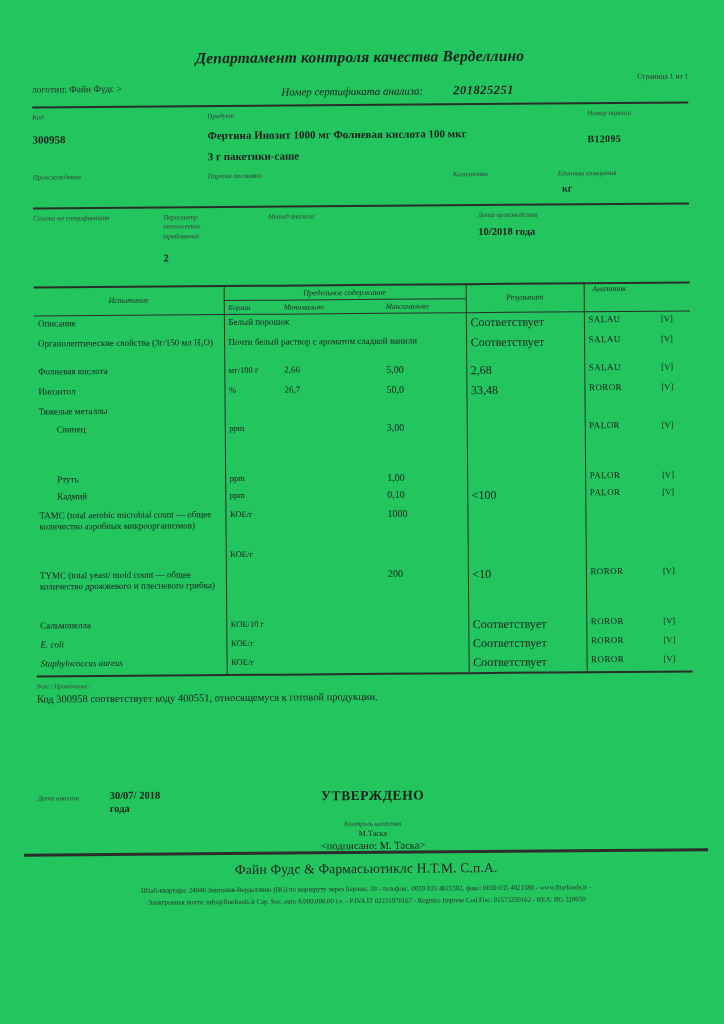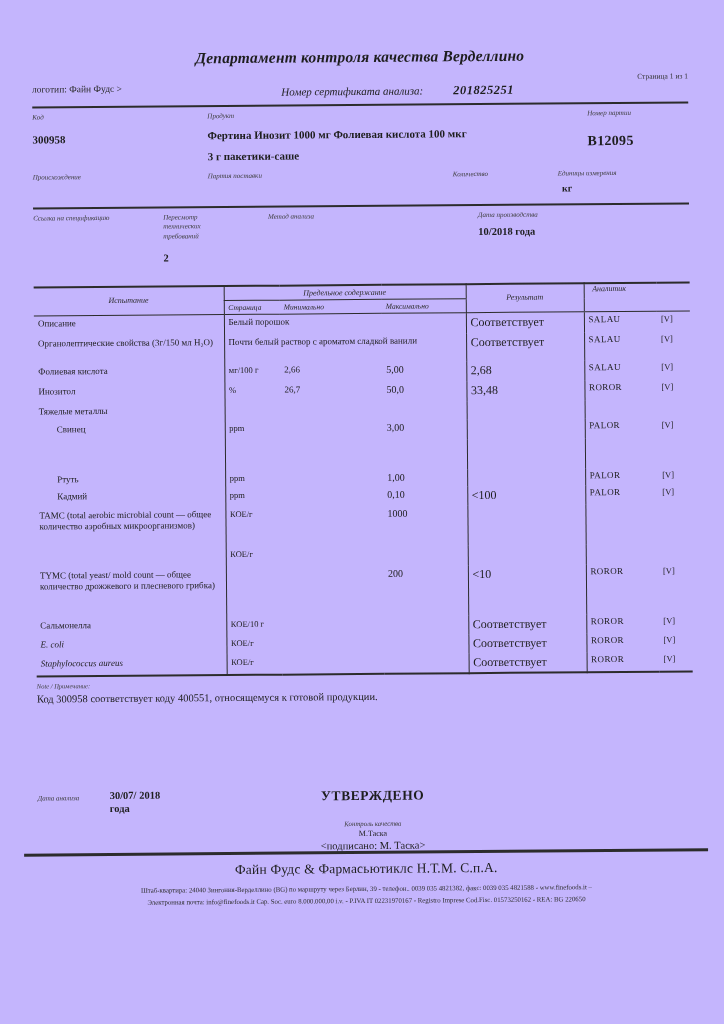--- a/index.html
+++ b/index.html
@@ -1,39 +1,39 @@
 <!DOCTYPE html>
 <html><head>
 <meta charset="utf-8">
 <style>
   * { margin:0; padding:0; box-sizing:border-box; }
   html,body { width:724px; height:1024px; background:#ffffff; }
   body { font-family:"Liberation Serif","DejaVu Serif",serif; color:#1e1e1e; overflow:hidden; }
-  .sheet { position:relative; width:724px; height:1024px; background:#c4b5fd; }
+  .sheet { position:relative; width:724px; height:1024px; background:#22c55e; }
   .inner { position:absolute; left:35px; top:8px; width:656px; transform:rotate(-0.45deg); transform-origin:50% 50%; }
 
   .doc-title { margin-top:40px; text-align:center; font-size:15.5px; font-weight:bold; font-style:italic; letter-spacing:0.2px; }
 
   .header-row { display:grid; grid-template-columns:170px 1fr 95px; align-items:start; margin-top:6px; height:32px; }
   .logo-text { font-size:9.5px; padding-top:10px; color:#2a2a2a; }
   .cert-line { text-align:center; padding-top:12px; font-style:italic; font-size:11px; }
   .cert-number { font-weight:bold; font-size:12.5px; margin-left:30px; letter-spacing:0.5px; }
   .page-info { font-size:7.5px; text-align:right; padding-top:2px; color:#333; }
 
   .rule { height:2px; background:#2c2c2c; }
   .rule.footer-rule { height:3px; margin-left:-14px; width:calc(100% + 28px); }
 
   .lbl { font-size:7px; font-style:italic; color:#3c3c3c; }
 
   .info-row1 { display:grid; grid-template-columns:175px 305px 1fr; margin-top:5px; min-height:58px; }
   .code-value { font-size:11px; font-weight:bold; margin-top:12px; }
   .product-line1 { font-size:11px; font-weight:bold; margin-top:9px; }
   .product-line2 { font-size:11px; font-weight:bold; margin-top:9px; }
   .batch-cell { padding-left:75px; }
-  .batch-value { font-size:14px; font-weight:bold; margin-top:16px; letter-spacing:0.3px; }
+  .batch-value { font-size:10px; font-weight:bold; margin-top:16px; letter-spacing:0.3px; }
 
   .info-row2 { display:grid; grid-template-columns:175px 245px 105px 1fr; margin-top:2px; min-height:34px; }
   .units-value { font-size:10px; font-weight:bold; margin-top:5px; padding-left:4px; }
 
   .info-row3 { display:grid; grid-template-columns:130px 105px 210px 105px 1fr; margin-top:5px; min-height:66px; }
   .revision-label { display:block; width:72px; line-height:1.35; }
   .revision-value { font-size:10.5px; font-weight:bold; margin-top:11px; }
   .date-value { font-size:10.5px; font-weight:bold; margin-top:7px; }
 
   table.results { width:656px; border-collapse:collapse; table-layout:fixed; margin-top:6px;
@@ -147,21 +147,21 @@
           <col style="width:33px">
       </colgroup>
       <thead>
         <tr>
           <th class="h-test" rowspan="2">Испытание</th>
           <th class="h-limits bl" colspan="3">Предельное содержание</th>
           <th class="h-result bl" rowspan="2">Результат</th>
           <th class="h-analyst bl" colspan="2" rowspan="2">Аналитик</th>
         </tr>
         <tr>
-          <th class="h-sub bl">Страница</th>
+          <th class="h-sub bl">Берлин</th>
           <th class="h-sub">Минимально</th>
           <th class="h-sub">Максимально</th>
         </tr>
       </thead>
       <tbody>
           <tr style="height: 20px;">
             <td class="c-test">Описание</td>
             <td class="c-limittext bl" colspan="3">Белый порошок</td>
             <td class="c-result bl">Соответствует</td>
             <td class="c-analyst bl">SALAU</td>

